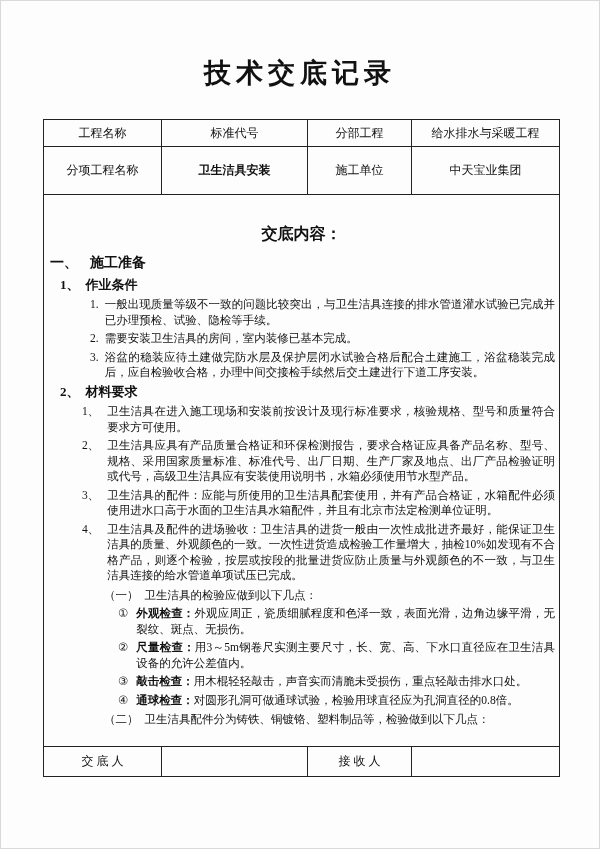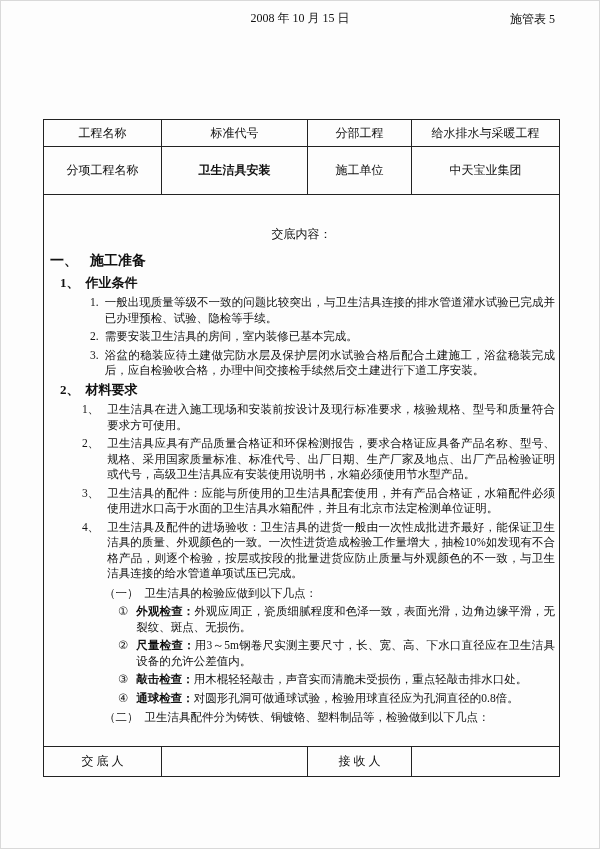--- a/index.html
+++ b/index.html
@@ -56,22 +56,22 @@
   tr.info-r2 td { height: 48px; }
   tr.foot-r1 td { height: 35px; letter-spacing: 1px; }
   tr.foot-r2 td { height: 30px; }
   td.content-cell {
     height: 552px;
     vertical-align: top;
     text-align: left;
     padding: 4px 7px 4px 6px;
   }
   .content-label {
-    font-size: 12px;
-    font-weight: normal;
+    font-size: 16px;
+    font-weight: bold;
     margin: 14px 0 10px 0;
   }
   .cl {
     display: flex;
     align-items: flex-start;
     font-size: 11.5px;
     line-height: 15.5px;
     margin-bottom: 3px;
   }
   .cl .m { flex: 0 0 auto; margin-right: 6px; white-space: pre; }
@@ -84,25 +84,22 @@
   .cl.itb .m { margin-right: 8px; }
   .cl.sub { margin-left: 56px; margin-top: 4px; }
   .cl.cir { margin-left: 70px; }
   .cl.cir .m { margin-right: 8px; }
 </style>
 </head>
 <body>
 
 <div class="page">
 
-
-  <div class="meta-row">
-    <span>2008 年 10 月 15 日</span>
-    <span class="form-no">施管表 5</span>
-  </div>
+  <h1 class="title">技术交底记录</h1>
+
 
   <table class="doc-table">
     <colgroup>
       <col style="width:118px">
         <col style="width:146px">
         <col style="width:104px">
         <col style="width:148px">
     </colgroup>
 
     <tbody>

